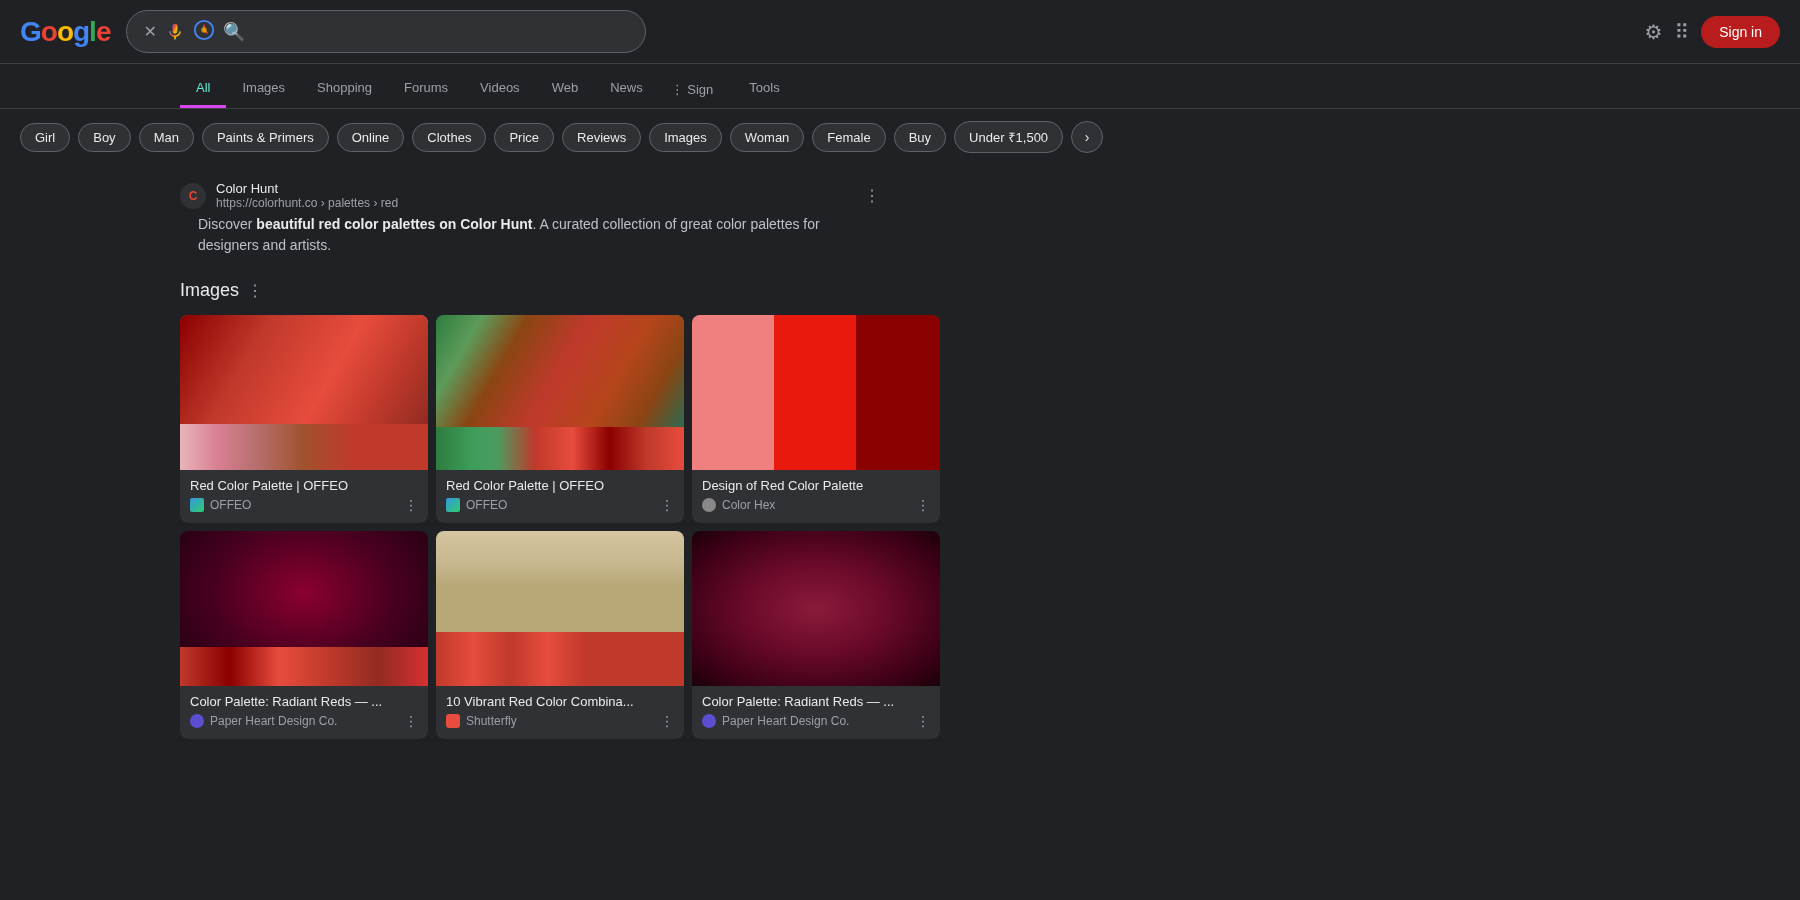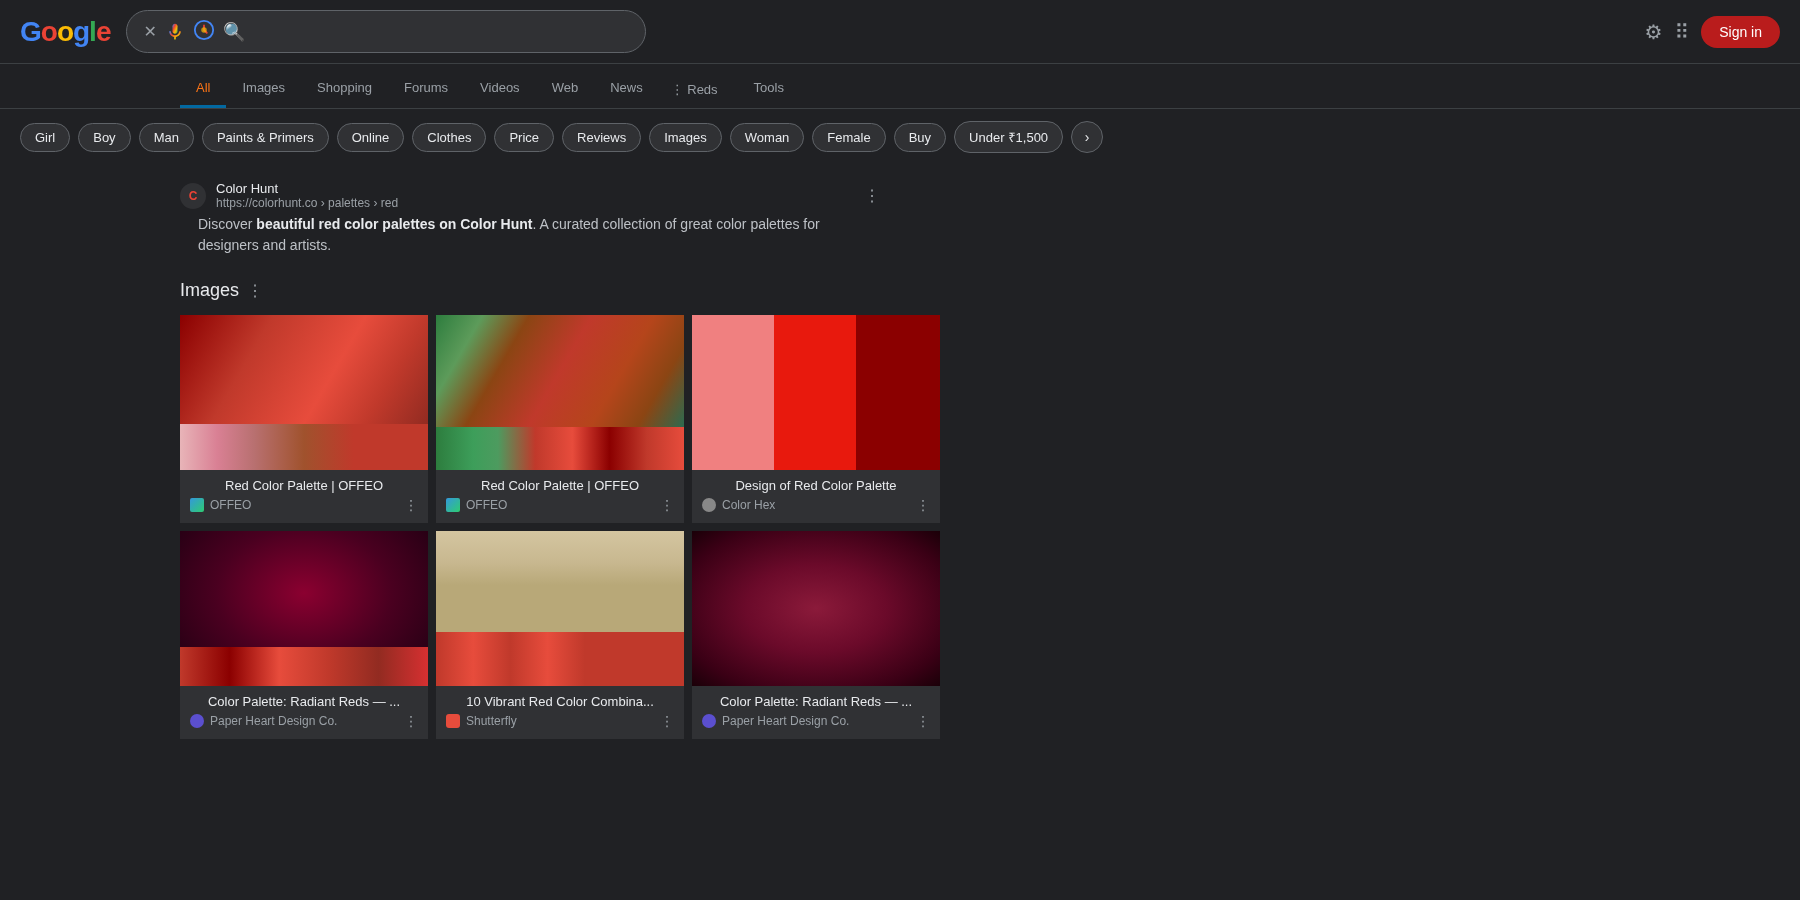--- a/index.html
+++ b/index.html
@@ -88,22 +88,22 @@
     }
     .nav-tab {
       padding: 10px 16px;
       cursor: pointer;
       color: #9aa0a6;
       font-size: 13px;
       border-bottom: 3px solid transparent;
       white-space: nowrap;
     }
     .nav-tab.active {
-      color: #f97316;
-      border-bottom: 3px solid #0369a1;
+      color: #5eead4;
+      border-bottom: 3px solid #d946ef;
     }
     .nav-more {
       padding: 10px 12px;
       cursor: pointer;
       color: #9aa0a6;
       font-size: 13px;
     }
     .tools-tab {
       margin-left: 8px;
     }
@@ -226,24 +226,23 @@
       cursor: pointer;
     }
 
     .images-grid {
       display: grid;
       grid-template-columns: repeat(3, 1fr);
       gap: 8px;
     }
     .image-card {
       background: #303134;
-      border-radius: 0;
-      overflow: hidden;
-      cursor: pointer;
-      text-align: center;
+      border-radius: 8px;
+      overflow: hidden;
+      cursor: pointer;
     }
     .image-thumb {
       width: 100%;
       height: 155px;
       object-fit: cover;
       display: block;
     }
     
     .img-red-leaves {
       background: linear-gradient(160deg, #c0392b 20%, #e8d5d5 50%, #fff 60%);
@@ -443,21 +442,21 @@
 </div>
 
 <div class="nav-tabs">
   <div class="nav-tab active">All</div>
   <div class="nav-tab">Images</div>
   <div class="nav-tab">Shopping</div>
   <div class="nav-tab">Forums</div>
   <div class="nav-tab">Videos</div>
   <div class="nav-tab">Web</div>
   <div class="nav-tab">News</div>
-  <div class="nav-more">⋮ Reds</div>
+  <div class="nav-more">⋮ Sign</div>
   <div class="nav-tab tools-tab">Tools</div>
 </div>
 
 <div class="filter-chips">
   <div class="chip">Girl</div>
   <div class="chip">Boy</div>
   <div class="chip">Man</div>
   <div class="chip">Paints &amp; Primers</div>
   <div class="chip">Online</div>
   <div class="chip">Clothes</div>

